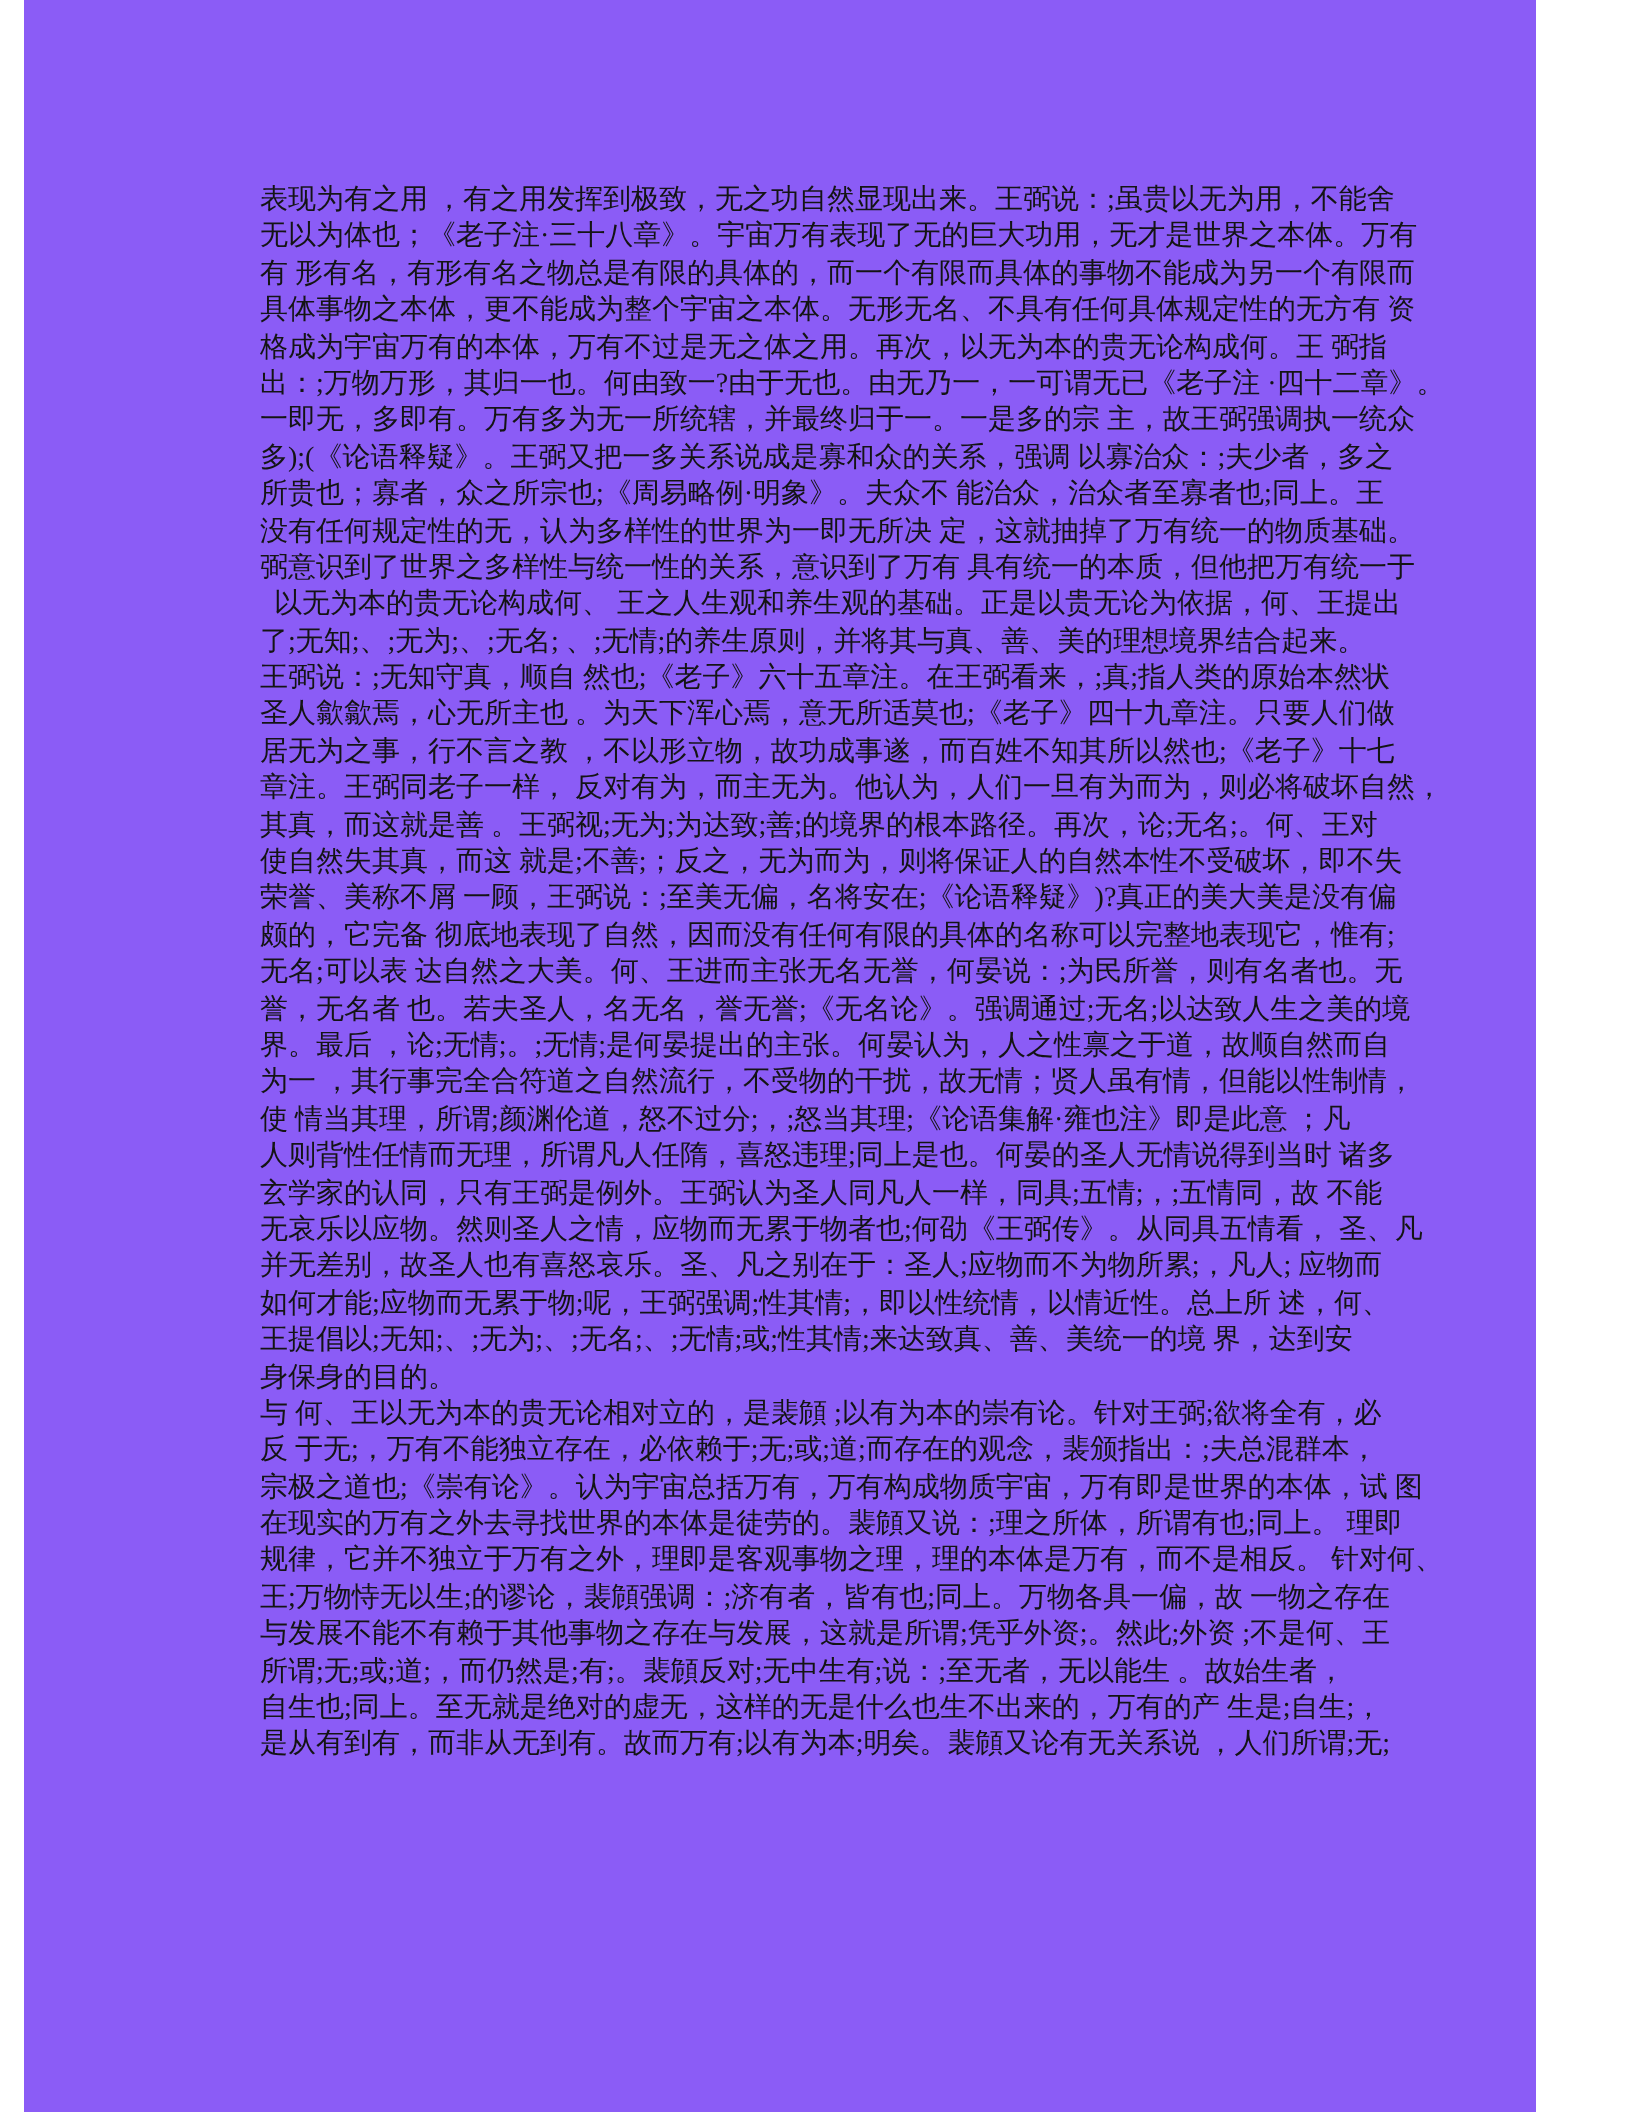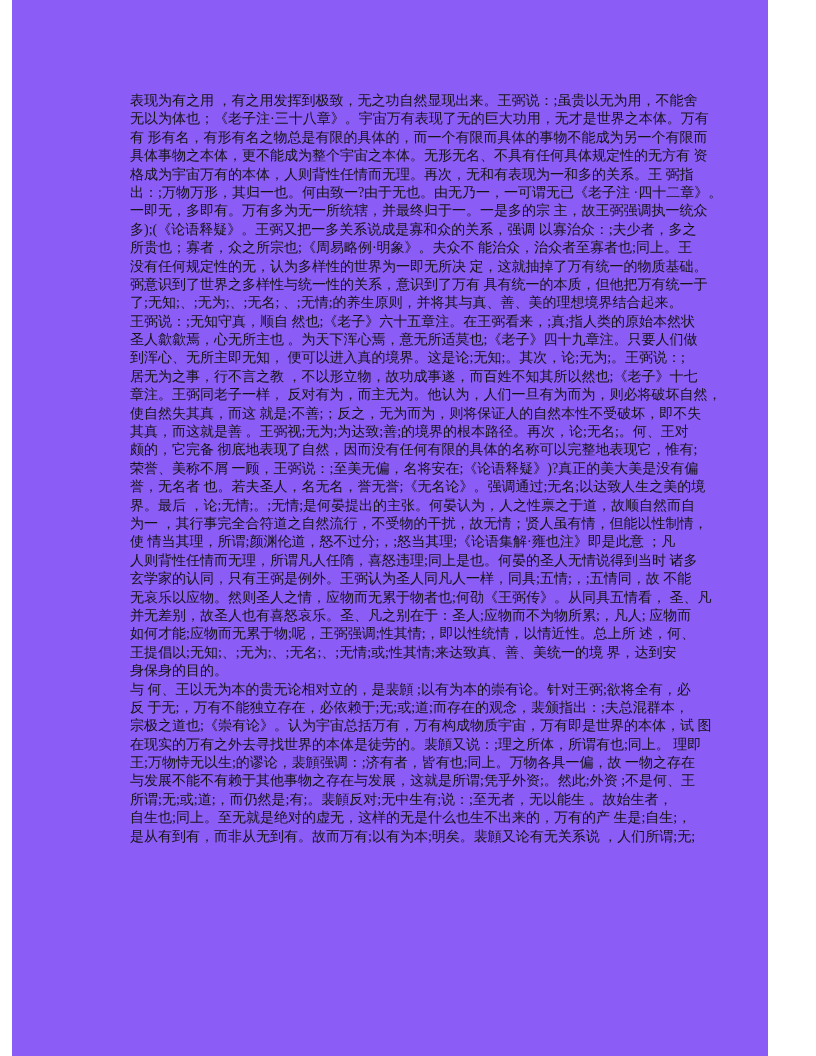--- a/index.html
+++ b/index.html
@@ -34,51 +34,53 @@
 </style>
 </head>
 <body>
 
 <div class="page">
   <div class="text-block">
       <div class="line">表现为有之用 ，有之用发挥到极致，无之功自然显现出来。王弼说：;虽贵以无为用，不能舍</div>
       <div class="line">无以为体也；《老子注·三十八章》。宇宙万有表现了无的巨大功用，无才是世界之本体。万有</div>
       <div class="line">有 形有名，有形有名之物总是有限的具体的，而一个有限而具体的事物不能成为另一个有限而</div>
       <div class="line">具体事物之本体，更不能成为整个宇宙之本体。无形无名、不具有任何具体规定性的无方有 资</div>
-      <div class="line">格成为宇宙万有的本体，人则背性任情而无理。再次，无和有表现为一和多的关系。王 弼指</div>
+      <div class="line">格成为宇宙万有的本体，万有不过是无之体之用。再次，以无为本的贵无论构成何。王 弼指</div>
       <div class="line">出：;万物万形，其归一也。何由致一?由于无也。由无乃一，一可谓无已《老子注 ·四十二章》。</div>
       <div class="line">一即无，多即有。万有多为无一所统辖，并最终归于一。一是多的宗 主，故王弼强调执一统众</div>
       <div class="line">多);(《论语释疑》。王弼又把一多关系说成是寡和众的关系，强调 以寡治众：;夫少者，多之</div>
       <div class="line">所贵也；寡者，众之所宗也;《周易略例·明象》。夫众不 能治众，治众者至寡者也;同上。王</div>
       <div class="line">没有任何规定性的无，认为多样性的世界为一即无所决 定，这就抽掉了万有统一的物质基础。</div>
       <div class="line">弼意识到了世界之多样性与统一性的关系，意识到了万有 具有统一的本质，但他把万有统一于</div>
+      <div class="line">  以无为本的贵无论构成何、 王之人生观和养生观的基础。正是以贵无论为依据，何、王提出</div>
       <div class="line">了;无知;、;无为;、;无名; 、;无情;的养生原则，并将其与真、善、美的理想境界结合起来。</div>
       <div class="line">王弼说：;无知守真，顺自 然也;《老子》六十五章注。在王弼看来，;真;指人类的原始本然状</div>
       <div class="line">圣人歙歙焉，心无所主也 。为天下浑心焉，意无所适莫也;《老子》四十九章注。只要人们做</div>
-      <div class="line">到浑心、无所主即无知， 便可以进入真的境界。这是论;无知;。其次，论;无为;。王弼说：;</div>
       <div class="line">居无为之事，行不言之教 ，不以形立物，故功成事遂，而百姓不知其所以然也;《老子》十七</div>
       <div class="line">章注。王弼同老子一样， 反对有为，而主无为。他认为，人们一旦有为而为，则必将破坏自然，</div>
+      <div class="line">其真，而这就是善 。王弼视;无为;为达致;善;的境界的根本路径。再次，论;无名;。何、王对</div>
       <div class="line">使自然失其真，而这 就是;不善;；反之，无为而为，则将保证人的自然本性不受破坏，即不失</div>
-      <div class="line">其真，而这就是善 。王弼视;无为;为达致;善;的境界的根本路径。再次，论;无名;。何、王对</div>
+      <div class="line">荣誉、美称不屑 一顾，王弼说：;至美无偏，名将安在;《论语释疑》)?真正的美大美是没有偏</div>
       <div class="line">颇的，它完备 彻底地表现了自然，因而没有任何有限的具体的名称可以完整地表现它，惟有;</div>
-      <div class="line">荣誉、美称不屑 一顾，王弼说：;至美无偏，名将安在;《论语释疑》)?真正的美大美是没有偏</div>
+      <div class="line">无名;可以表 达自然之大美。何、王进而主张无名无誉，何晏说：;为民所誉，则有名者也。无</div>
       <div class="line">誉，无名者 也。若夫圣人，名无名，誉无誉;《无名论》。强调通过;无名;以达致人生之美的境</div>
       <div class="line">界。最后 ，论;无情;。;无情;是何晏提出的主张。何晏认为，人之性禀之于道，故顺自然而自</div>
       <div class="line">为一 ，其行事完全合符道之自然流行，不受物的干扰，故无情；贤人虽有情，但能以性制情，</div>
       <div class="line">使 情当其理，所谓;颜渊伦道，怒不过分;，;怒当其理;《论语集解·雍也注》即是此意 ；凡</div>
       <div class="line">人则背性任情而无理，所谓凡人任隋，喜怒违理;同上是也。何晏的圣人无情说得到当时 诸多</div>
       <div class="line">玄学家的认同，只有王弼是例外。王弼认为圣人同凡人一样，同具;五情;，;五情同，故 不能</div>
       <div class="line">无哀乐以应物。然则圣人之情，应物而无累于物者也;何劭《王弼传》。从同具五情看， 圣、凡</div>
       <div class="line">并无差别，故圣人也有喜怒哀乐。圣、凡之别在于：圣人;应物而不为物所累;，凡人; 应物而</div>
       <div class="line">如何才能;应物而无累于物;呢，王弼强调;性其情;，即以性统情，以情近性。总上所 述，何、</div>
       <div class="line">王提倡以;无知;、;无为;、;无名;、;无情;或;性其情;来达致真、善、美统一的境 界，达到安</div>
       <div class="line">身保身的目的。</div>
       <div class="line">与 何、王以无为本的贵无论相对立的，是裴頠 ;以有为本的崇有论。针对王弼;欲将全有，必</div>
       <div class="line">反 于无;，万有不能独立存在，必依赖于;无;或;道;而存在的观念，裴颁指出：;夫总混群本，</div>
       <div class="line">宗极之道也;《崇有论》。认为宇宙总括万有，万有构成物质宇宙，万有即是世界的本体，试 图</div>
       <div class="line">在现实的万有之外去寻找世界的本体是徒劳的。裴頠又说：;理之所体，所谓有也;同上。 理即</div>
+      <div class="line">规律，它并不独立于万有之外，理即是客观事物之理，理的本体是万有，而不是相反。 针对何、</div>
       <div class="line">王;万物恃无以生;的谬论，裴頠强调：;济有者，皆有也;同上。万物各具一偏，故 一物之存在</div>
       <div class="line">与发展不能不有赖于其他事物之存在与发展，这就是所谓;凭乎外资;。然此;外资 ;不是何、王</div>
       <div class="line">所谓;无;或;道;，而仍然是;有;。裴頠反对;无中生有;说：;至无者，无以能生 。故始生者，</div>
       <div class="line">自生也;同上。至无就是绝对的虚无，这样的无是什么也生不出来的，万有的产 生是;自生;，</div>
       <div class="line">是从有到有，而非从无到有。故而万有;以有为本;明矣。裴頠又论有无关系说 ，人们所谓;无;</div>
     </div>
 </div>
 
 </body></html>

